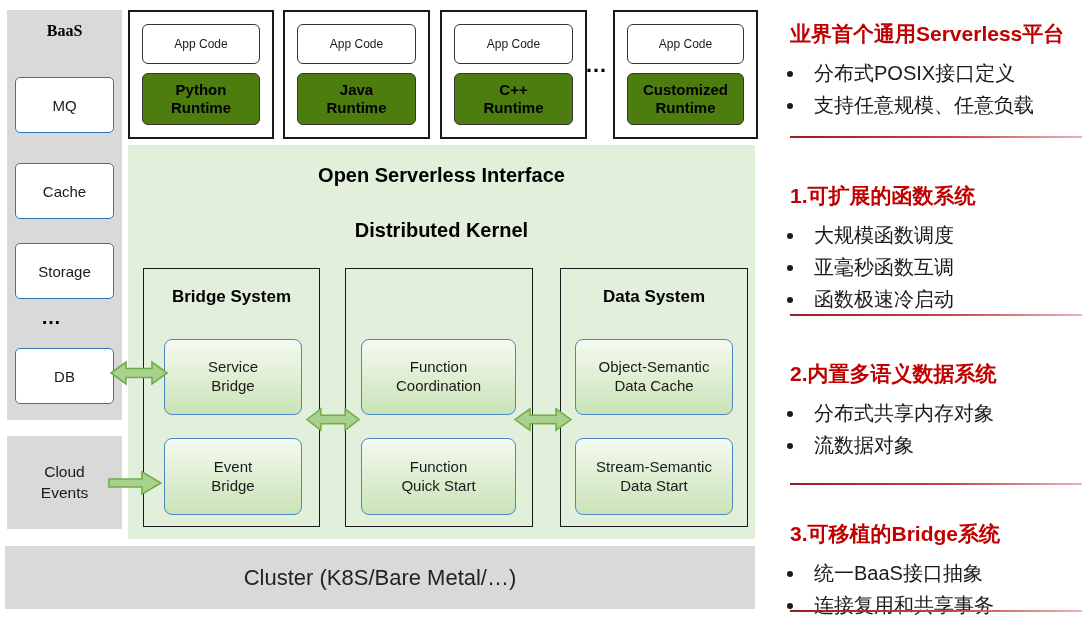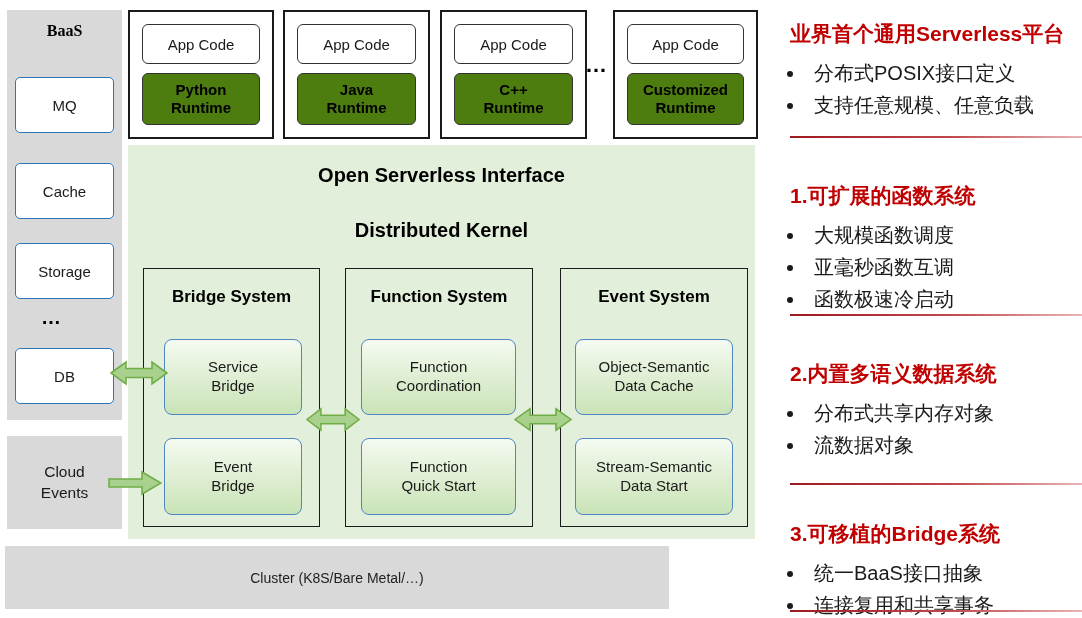--- a/index.html
+++ b/index.html
@@ -17,21 +17,21 @@
              letter-spacing:2px;color:#000;}
 
   .cloud-events{position:absolute;left:7px;top:436px;width:115px;height:93px;background:#d9d9d9;
                 display:flex;align-items:center;justify-content:center;text-align:center;
                 font-size:15.5px;white-space:pre-line;line-height:1.35;color:#1a1a1a;}
 
   
   .rt{position:absolute;top:10px;height:125px;background:#fff;border:2px solid #1a1a1a;}
   .appcode{position:absolute;left:12px;right:12px;top:12px;height:38px;background:#fff;
            border:1.5px solid #333;border-radius:6px;display:flex;align-items:center;
-           justify-content:center;font-size:15px;color:#1a1a1a;}
+           justify-content:center;font-size:12px;color:#1a1a1a;}
   .rtbox{position:absolute;left:12px;right:12px;top:61px;height:50px;background:#4d7c0f;
          border:1.5px solid #333;border-radius:6px;display:flex;align-items:center;
          justify-content:center;font-weight:bold;font-size:15px;text-align:center;
          white-space:pre-line;line-height:1.2;color:#000;}
   .rt-dots{position:absolute;left:585px;top:52px;font-weight:bold;font-size:22px;
            letter-spacing:2px;color:#000;}
 
   
   .band{position:absolute;left:128px;width:627px;background:#e2efda;}
   .osi{top:145px;height:60px;display:flex;align-items:center;justify-content:center;
@@ -41,22 +41,22 @@
                 font-weight:bold;font-size:20px;color:#000000;}
   .system{position:absolute;top:63px;height:257px;border:1.5px solid #1a1a1a;}
   .system-title{position:absolute;top:18px;width:100%;text-align:center;
                 font-weight:bold;font-size:17px;color:#000;}
   .module{position:absolute;border:1.5px solid #4e87c3;border-radius:8px;
           background:linear-gradient(to bottom,#f5faf1,#c9e3b6);
           display:flex;align-items:center;justify-content:center;text-align:center;
           font-size:15px;white-space:pre-line;line-height:1.25;color:#1a1a1a;}
 
   
-  .cluster{position:absolute;left:5px;top:546px;width:664px;height:63px;background:#d9d9d9;
-           display:flex;align-items:center;justify-content:center;font-size:14px;color:#222;}
+  .cluster{position:absolute;left:5px;top:546px;width:750px;height:63px;background:#d9d9d9;
+           display:flex;align-items:center;justify-content:center;font-size:22px;color:#222;}
 
   
   .arrow{position:absolute;}
   .arrow svg{display:block;width:100%;height:100%;}
   .arrow path{fill:#a9d18e;stroke:#70ad47;stroke-width:1.6;}
 
   
   .feature{position:absolute;left:790px;width:292px;}
   .feature h2{margin:0 0 14px 0;font-size:21px;font-weight:bold;color:#c00000;line-height:1.15;}
   .feature ul{margin:0;padding:0 0 0 16px;list-style:disc;}
@@ -110,29 +110,28 @@
 
     <div class="system" style="left:15px;width:175px">
       <div class="system-title">Bridge System</div>
       <div class="module" style="left:20px;top:70px;width:136px;height:74px">Service
 Bridge</div>
       <div class="module" style="left:20px;top:169px;width:136px;height:75px">Event
 Bridge</div>
     </div>
 
     <div class="system" style="left:217px;width:186px">
-      <div class="system-title">Function System</div>
       <div class="module" style="left:15px;top:70px;width:153px;height:74px">Function
 Coordination</div>
       <div class="module" style="left:15px;top:169px;width:153px;height:75px">Function
 Quick Start</div>
     </div>
 
     <div class="system" style="left:432px;width:186px">
-      <div class="system-title">Event System</div>
+      <div class="system-title">Data System</div>
       <div class="module" style="left:14px;top:70px;width:156px;height:74px">Object-Semantic
 Data Cache</div>
       <div class="module" style="left:14px;top:169px;width:156px;height:75px">Stream-Semantic
 Data Start</div>
     </div>
   </div>
 
   <div class="cluster">Cluster (K8S/Bare Metal/…)</div>
 
   <div class="arrow" style="left:110px;top:359px;width:58px;height:28px">

